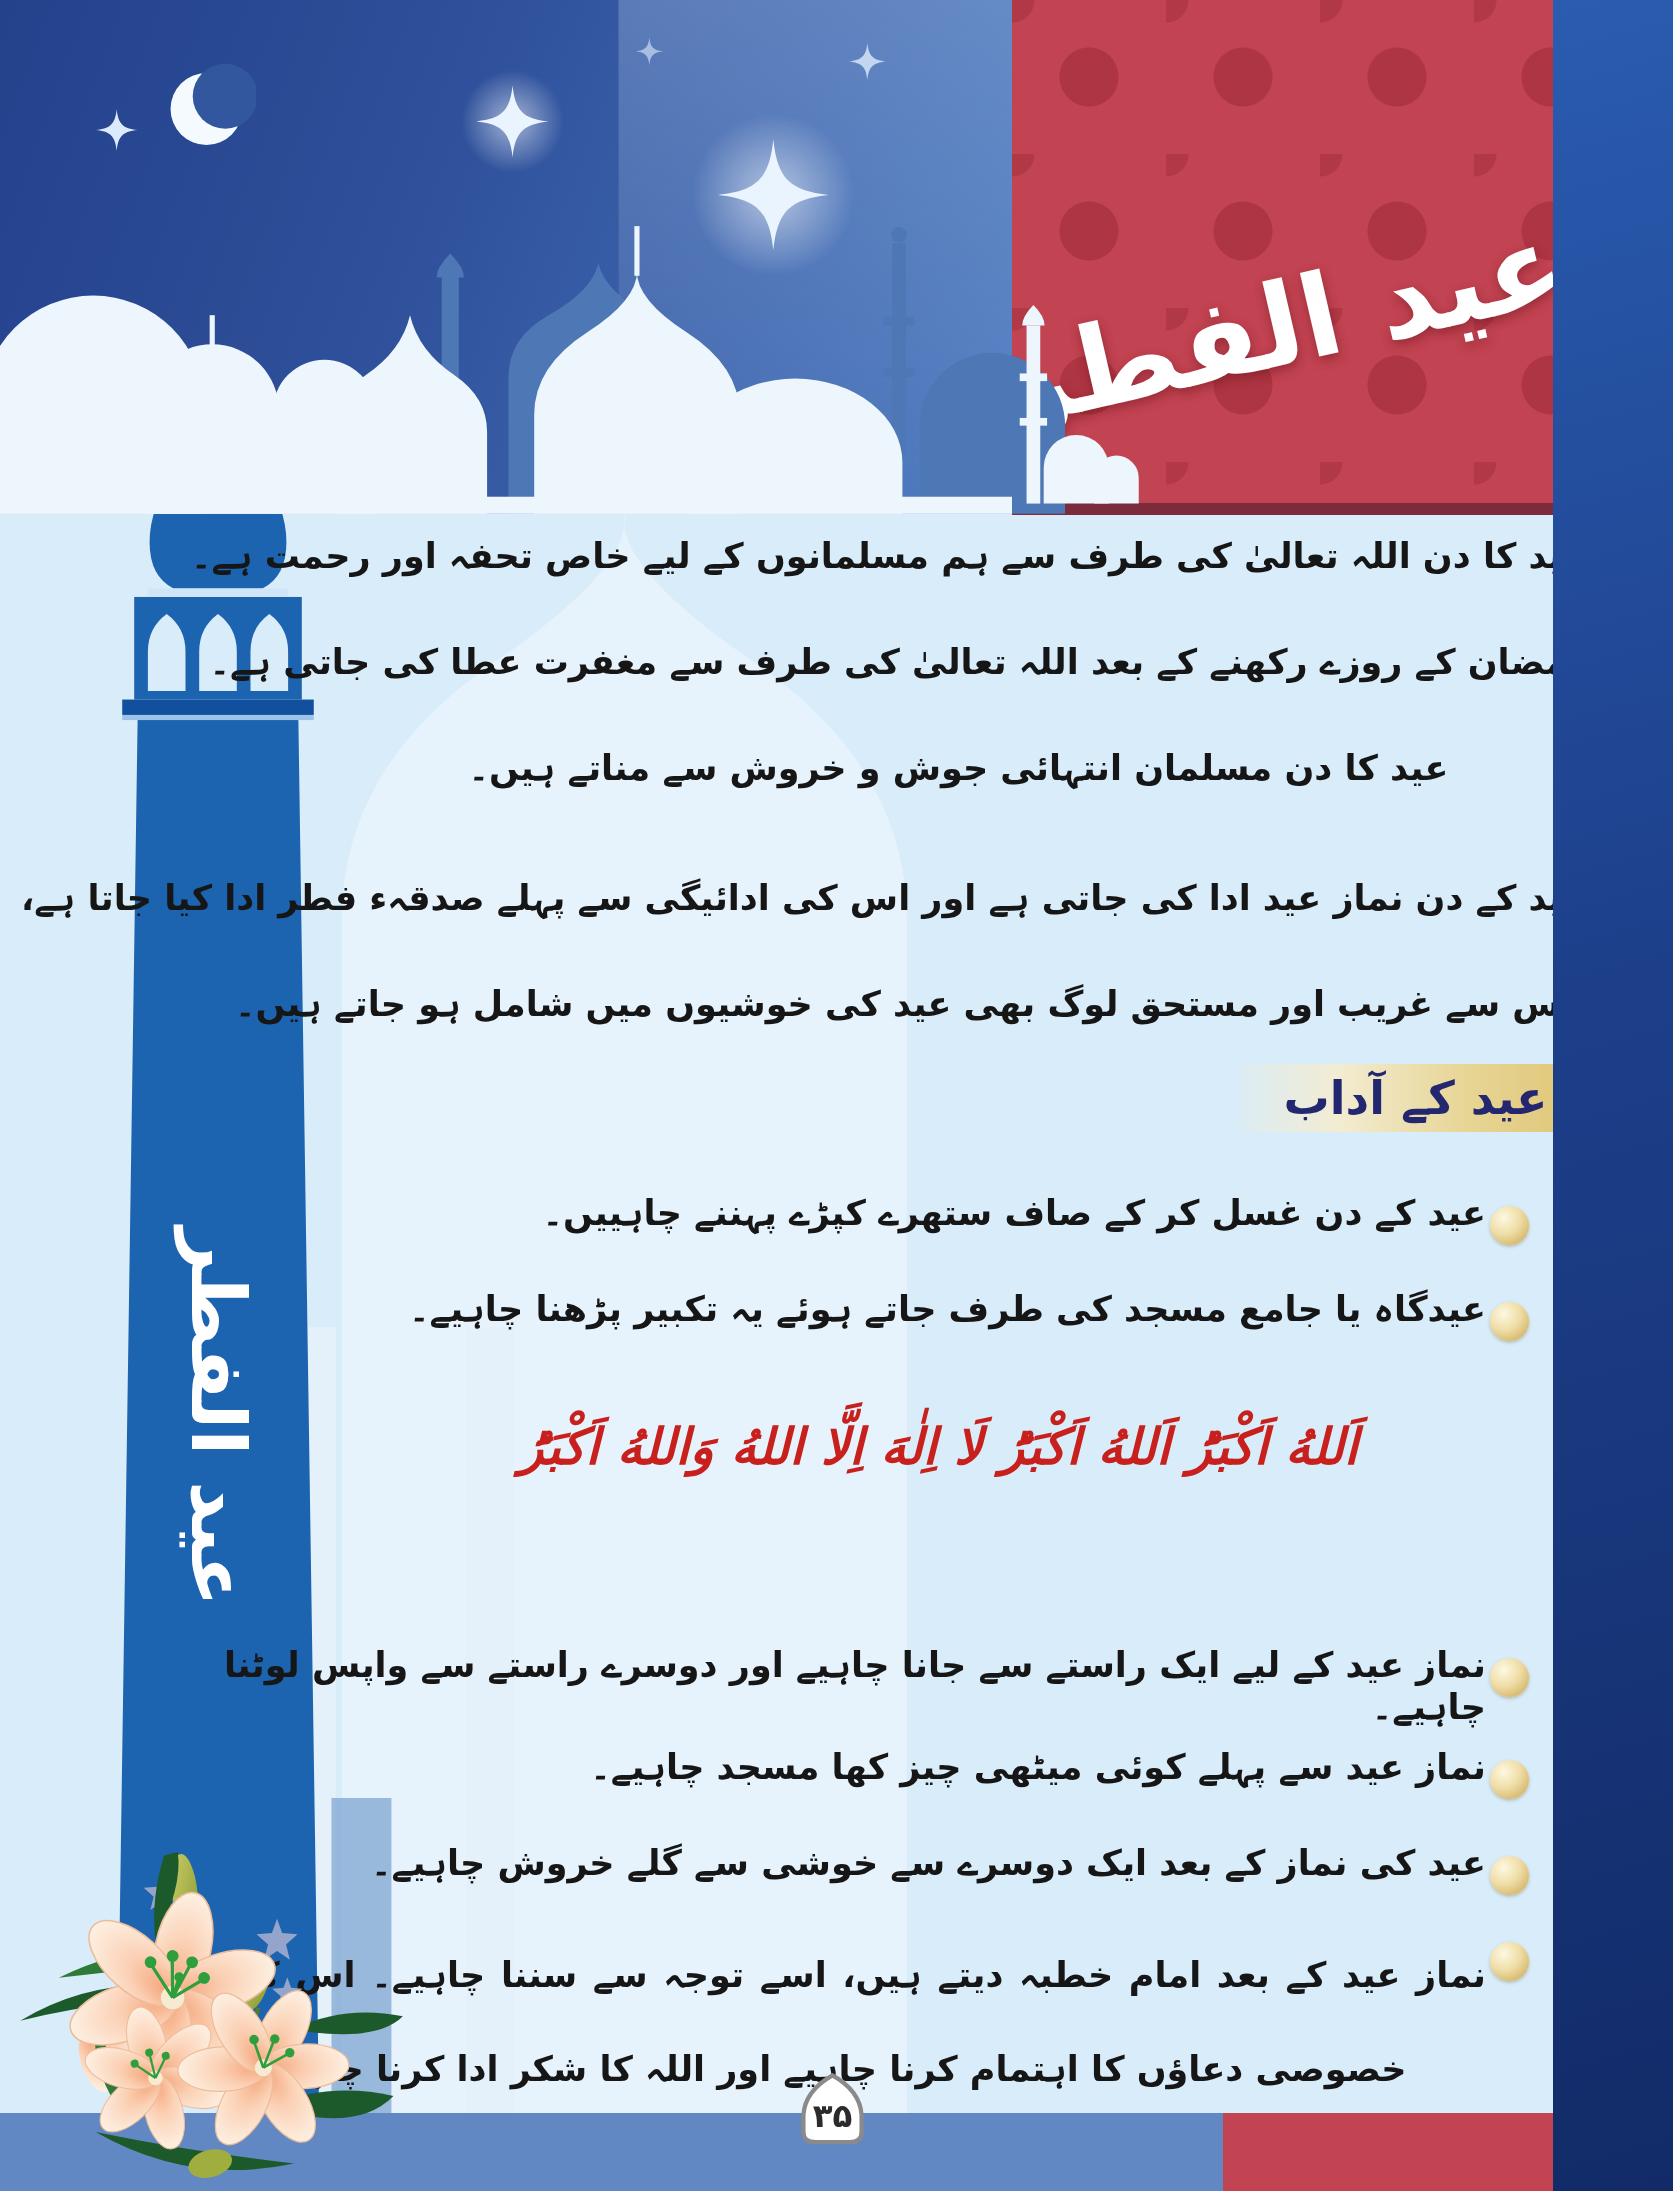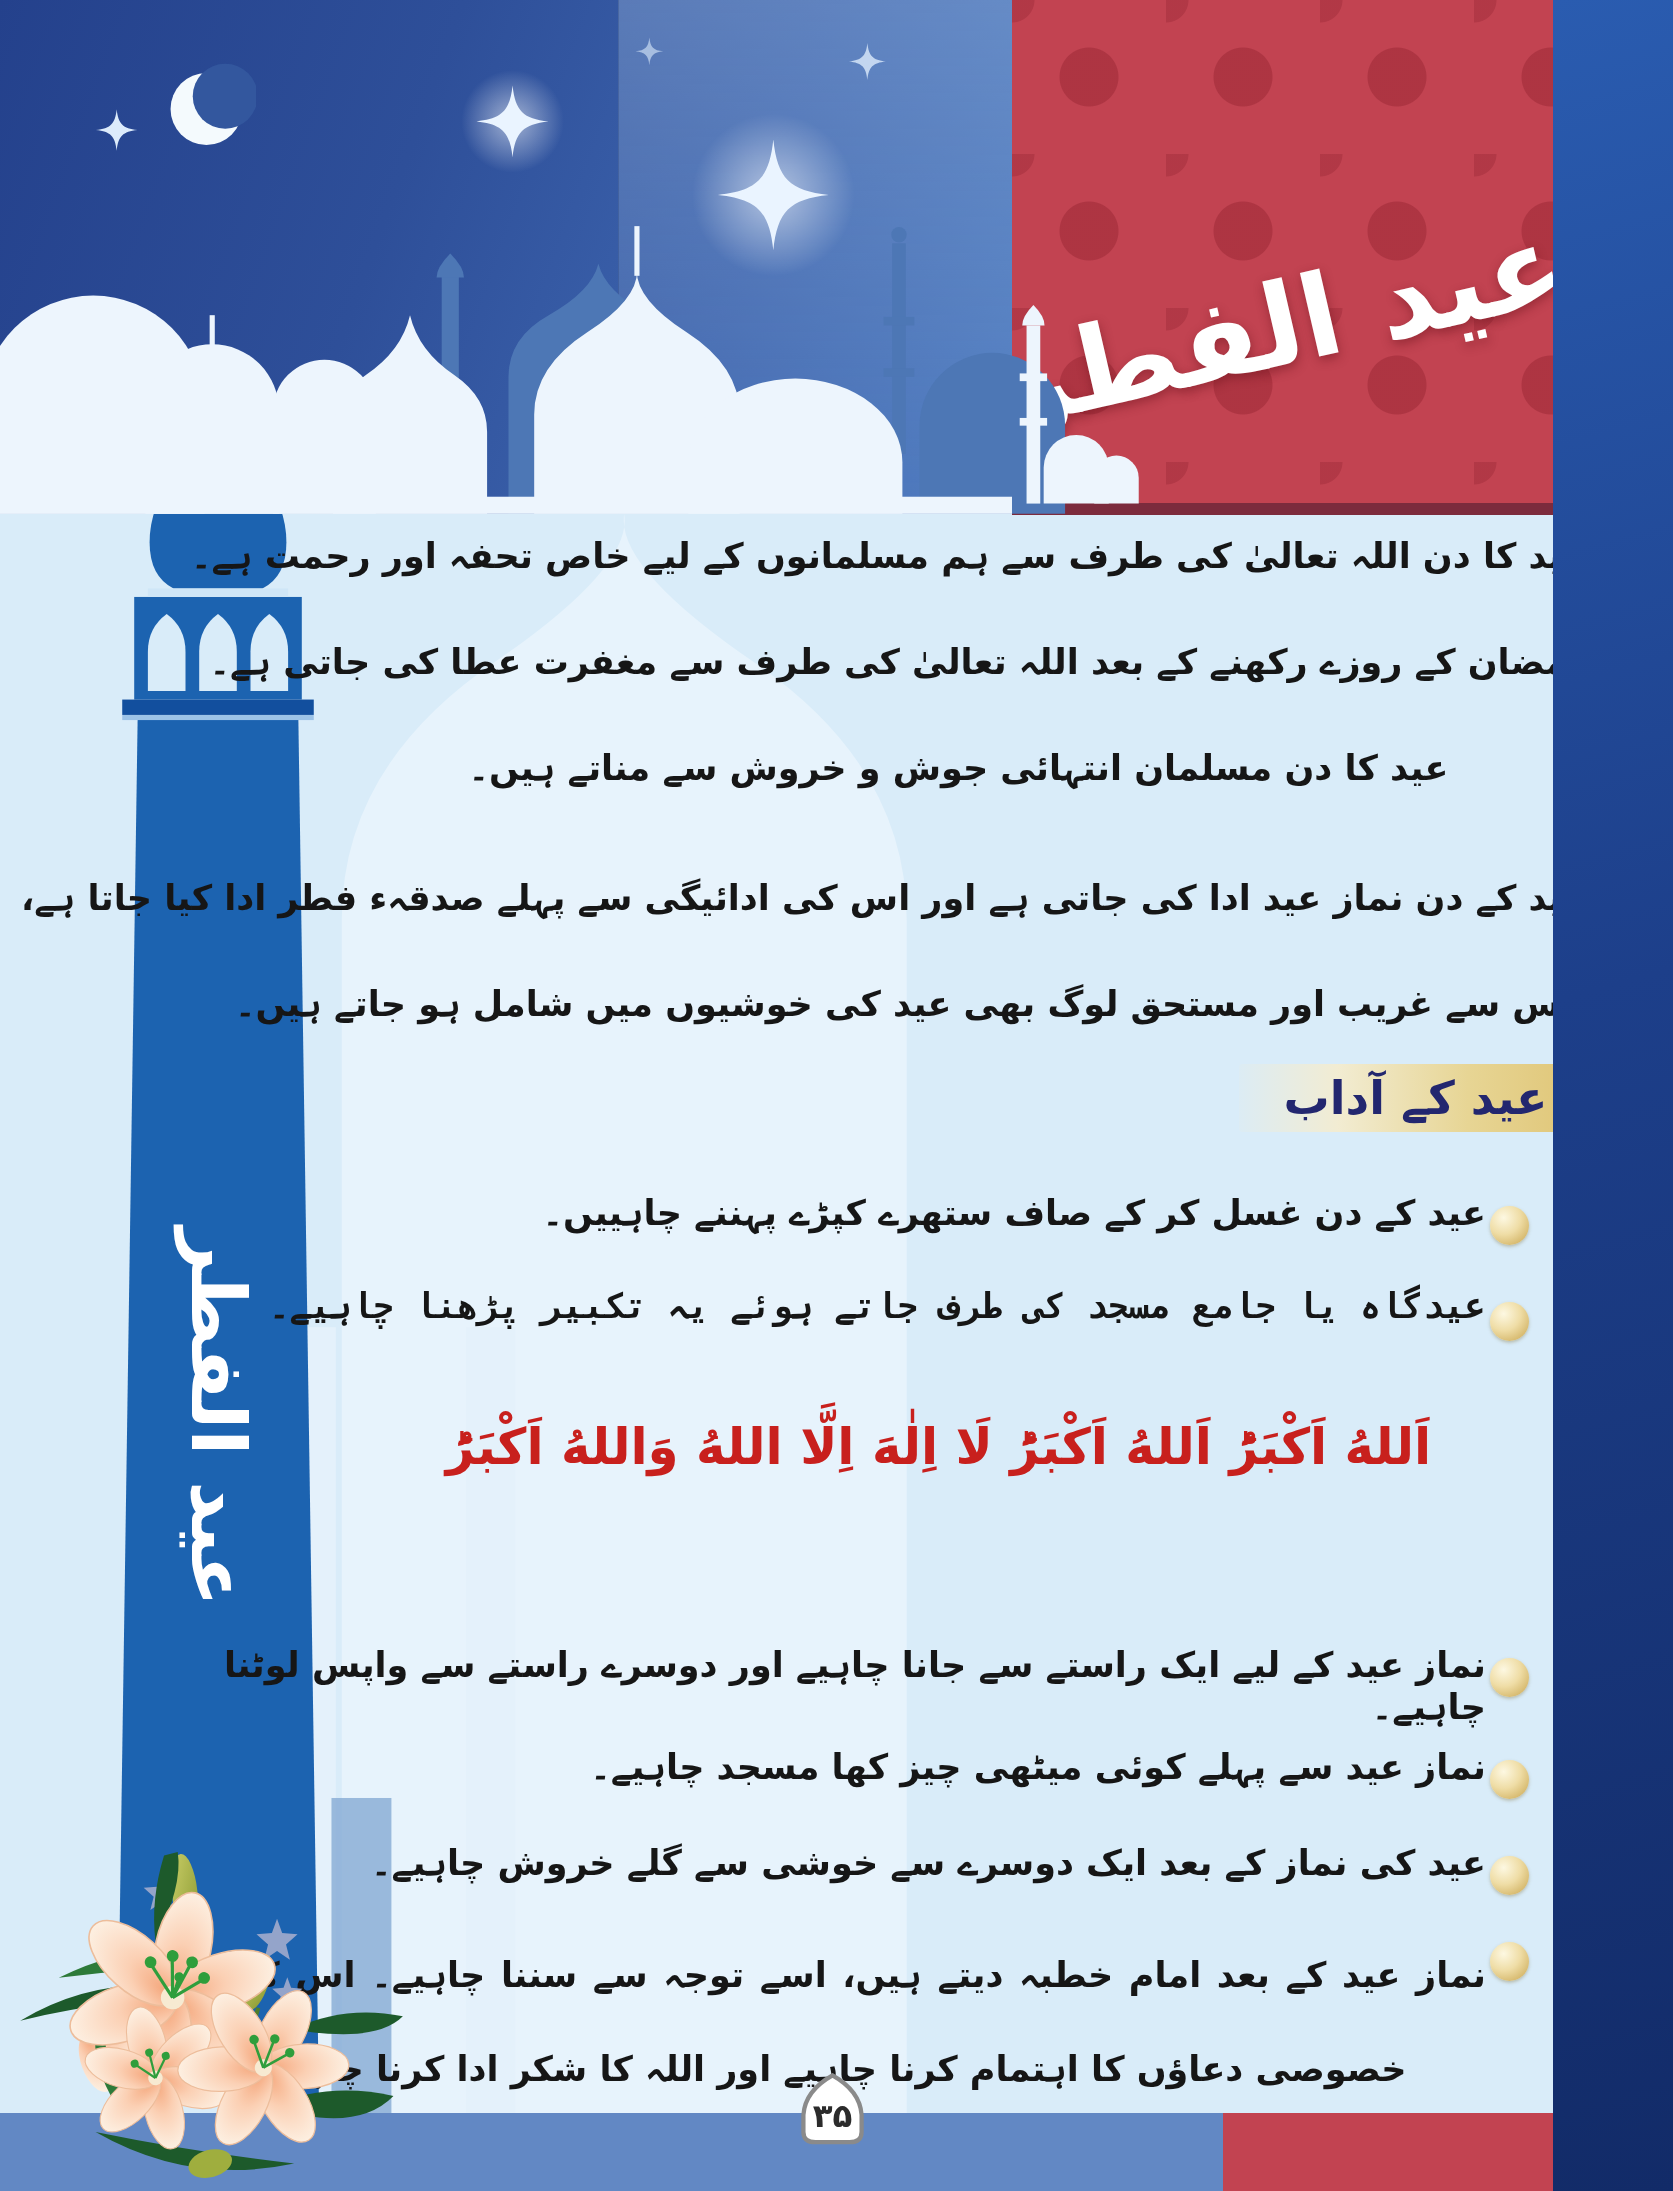--- a/index.html
+++ b/index.html
@@ -50,24 +50,24 @@
     background:linear-gradient(270deg,#dfc474 0%,#e7d594 35%,#f2ecd2 72%,rgba(242,236,210,.12) 100%);
     border-radius:3.4px;display:flex;align-items:center;justify-content:center;
     color:#23276f;font-size:46px;font-weight:700;}
   .bullet-row{position:absolute;left:171px;right:144px;display:flex;gap:4px;
     align-items:flex-start;direction:rtl;z-index:10;}
   .bullet-dot{flex:0 0 39px;width:39px;height:39px;border-radius:50%;margin-top:13.7px;
     background:radial-gradient(circle at 35% 30%, #fdf8e2 0%, #efdda6 45%, #d9bd74 75%, #c3a04b 100%);
     box-shadow:0 1.7px 3.4px rgba(120,100,40,.35);}
   .bullet-text{flex:1;color:#161616;font-size:35px;font-weight:700;text-align:right;line-height:1.2;}
   .bullet-text.wrap2{line-height:94px;text-align:justify;text-align-last:center;}
-  .row-b1{top:1192px;} .row-b2{top:1288px;font-family:Liberation Mono, monospace;}
+  .row-b1{top:1192px;} .row-b2{top:1288px;}
   .row-b3{top:1644px;justify-content:center;} .row-b4{top:1746px;} .row-b5{top:1842px;} .row-b6{top:1928px;}
   .takbeer{position:absolute;left:342px;right:137px;top:1383px;z-index:10;
-    color:#c8201d;font-size:50px;font-weight:700;text-align:center;}
+    color:#c8201d;font-size:50px;font-weight:700;text-align:center;font-style:italic;}
   .takbeer p{margin:0;line-height:128px;white-space:nowrap;}
   
   svg.flowers{position:absolute;left:-13px;top:1845px;width:428px;height:347px;z-index:30;}
   
   .footer{position:absolute;left:0;top:2113px;width:100%;height:79px;background:#6288c4;z-index:20;}
   .footer-red{position:absolute;left:1224px;top:0;width:330px;height:79px;background:#c24351;}
   .page-badge{position:absolute;left:794px;top:2072px;width:79px;height:77px;z-index:35;}
 </style>
 </head>
 <body>

